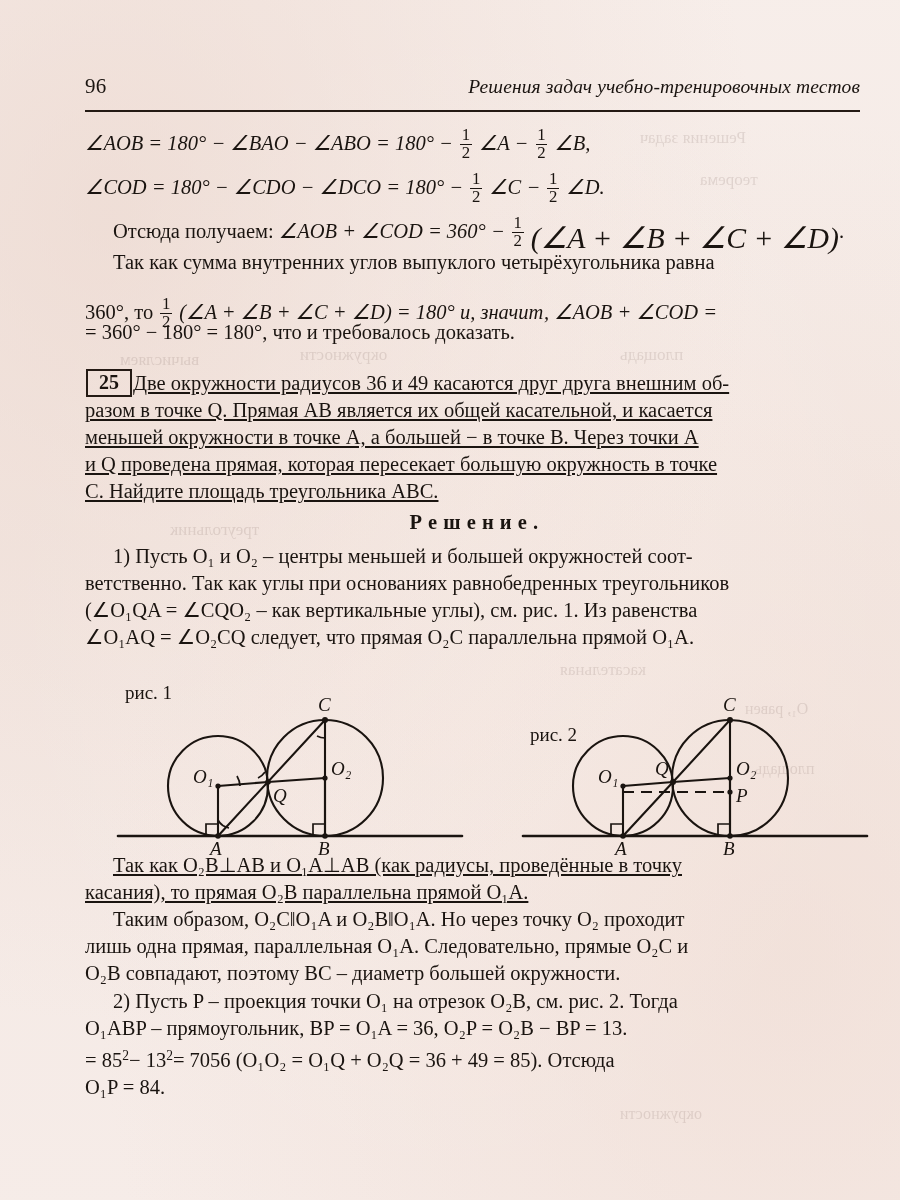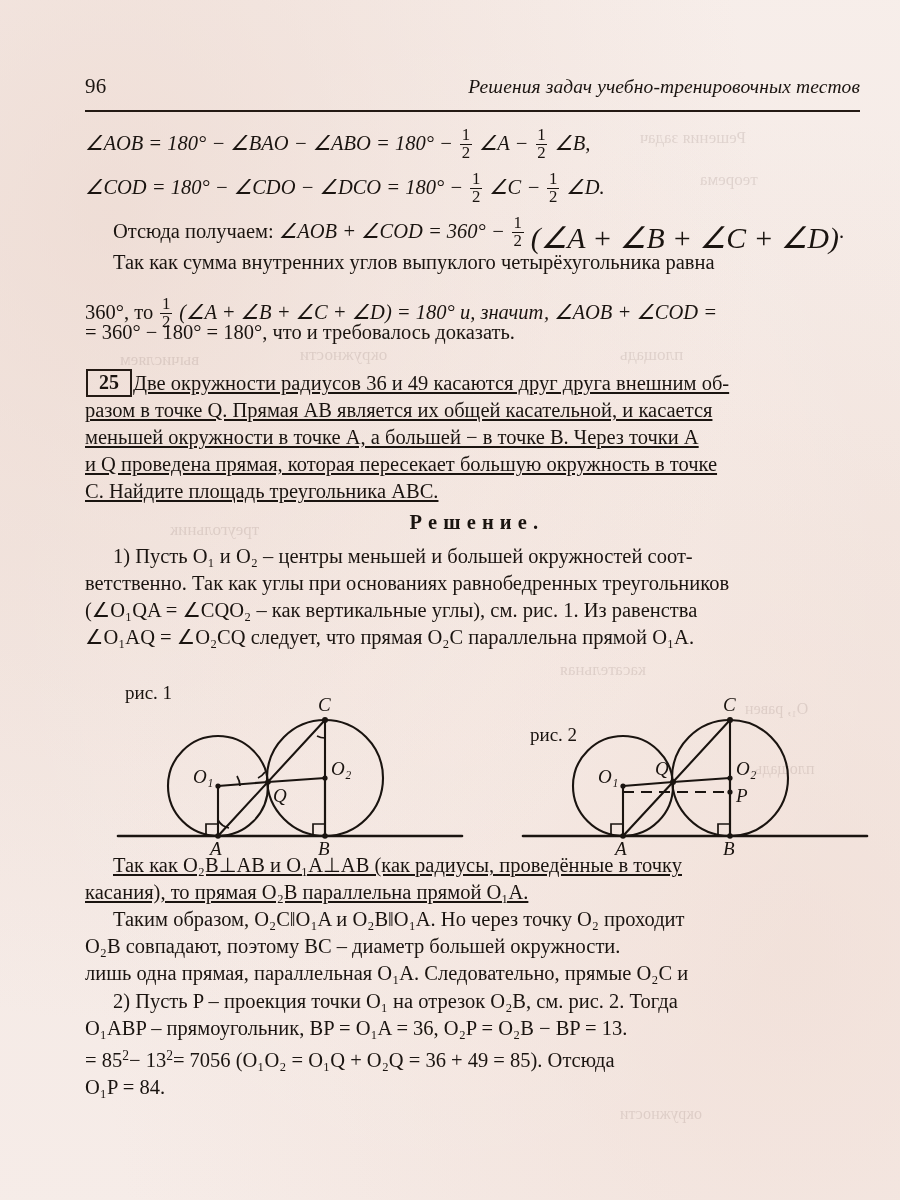--- a/index.html
+++ b/index.html
@@ -265,22 +265,22 @@
     <div class="txt" style="text-indent:28px;">
       <span>Так как O₂B⊥AB и O₁A⊥AB (как радиусы, проведённые в точку</span>
     </div>
     <div class="txt">касания), то прямая O₂B параллельна прямой O₁A.</div>
   </div>
 
   <div class="blk" style="top:906px;">
     <div class="txt" style="text-indent:28px;">
       <span>Таким образом, O₂C‖O₁A и O₂B‖O₁A. Но через точку O₂ проходит</span>
     </div>
+    <div class="txt">лишь одна прямая, параллельная O₁A. Следовательно, прямые O₂C и</div>
     <div class="txt">O₂B совпадают, поэтому BC – диаметр большей окружности.</div>
-    <div class="txt">лишь одна прямая, параллельная O₁A. Следовательно, прямые O₂C и</div>
   </div>
 
   <div class="blk" style="top:988px;">
     <div class="txt" style="text-indent:28px;">
       <span>2) Пусть P – проекция точки O₁ на отрезок O₂B, см. рис. 2. Тогда</span>
     </div>
     <div class="txt">O₁ABP – прямоугольник, BP = O₁A = 36, O₂P = O₂B − BP = 13.</div>
     <div class="txt nowrap">
       <span>= 85</span><sup>2</sup><span>− 13</span><sup>2</sup><span>= 7056  (O₁O₂ = O₁Q + O₂Q = 36 + 49 = 85). Отсюда</span>
     </div>

